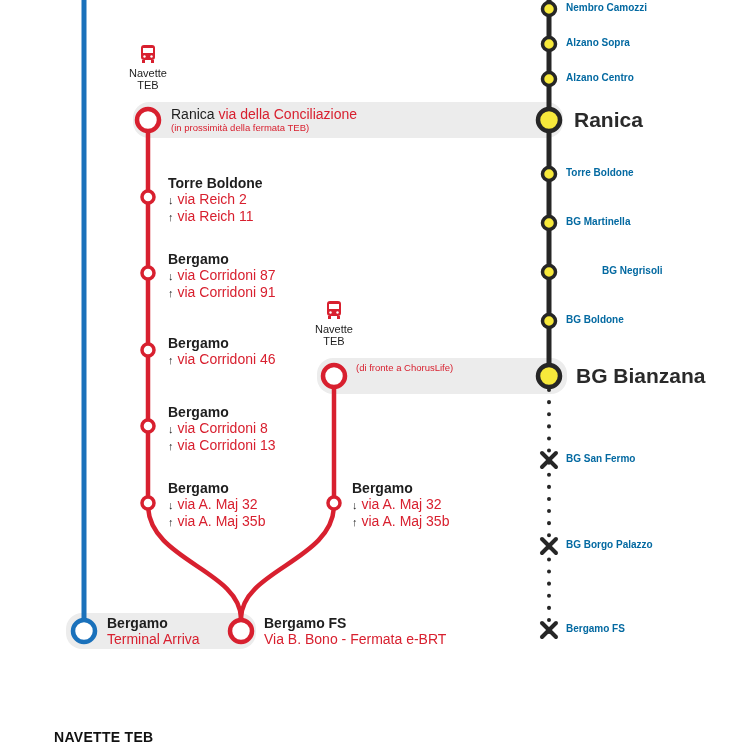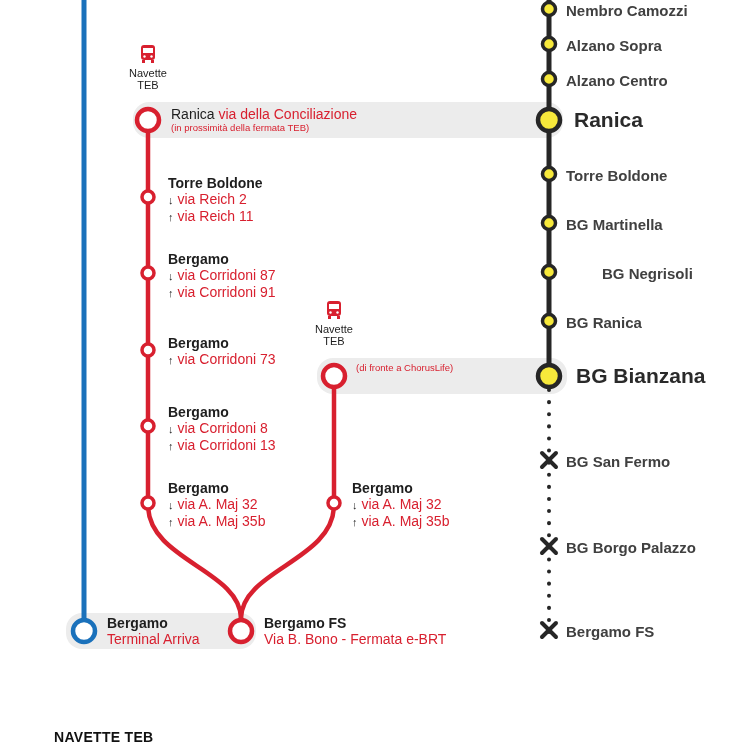--- a/index.html
+++ b/index.html
@@ -7,21 +7,21 @@
   .abs { position:absolute; }
   svg.lines { position:absolute; left:0; top:0; }
   .band { position:absolute; background:#ececec; border-radius:16px; }
   .bold { font-weight:normal; }
   .red { color:#d8202f; }
   .blue { color:#1a71bb; }
   .stop-title { font-size:14px; font-weight:bold; color:#1e1e1e; line-height:16px; white-space:nowrap; }
   .stop-line { font-size:14px; color:#d8202f; line-height:16px; white-space:nowrap; }
   .arrow { color:#1e1e1e; font-size:11px; margin-right:4px; font-weight:bold; }
   .small { font-size:9.5px; color:#d8202f; line-height:11px; white-space:nowrap; }
-  .teb-stop { font-size:15px; font-weight:bold; color:#404040; white-space:nowrap;text-align:center; }
+  .teb-stop { font-size:10px; font-weight:bold; color:#0369a1; white-space:nowrap;text-align:center; }
   .teb-big { font-size:21px; font-weight:bold; color:#2a2a2a; white-space:nowrap; }
   .nav-label { font-size:11px; text-align:center; line-height:12px; color:#1e1e1e; width:60px; }
   .bus-icon { width:16px; height:20px; }
   .footer { font-size:14px; font-weight:bold; color:#111; letter-spacing:0.3px; }
 </style>
 </head>
 <body>
 
 <div class="band" style="left:133px; top:102px; width:430px; height:36px;"></div>
 <div class="band" style="left:317px; top:358px; width:250px; height:36px;"></div>
@@ -112,21 +112,21 @@
   <div class="stop-line"><span class="arrow">↓</span><span>via Reich 2</span></div>
   <div class="stop-line"><span class="arrow">↑</span><span>via Reich 11</span></div>
 </div>
 <div class="abs" style="left:168px; top:251px;">
   <div class="stop-title">Bergamo</div>
   <div class="stop-line"><span class="arrow">↓</span><span>via Corridoni 87</span></div>
   <div class="stop-line"><span class="arrow">↑</span><span>via Corridoni 91</span></div>
 </div>
 <div class="abs" style="left:168px; top:335px;">
   <div class="stop-title">Bergamo</div>
-  <div class="stop-line"><span class="arrow">↑</span><span>via Corridoni 73</span></div>
+  <div class="stop-line"><span class="arrow">↑</span><span>via Corridoni 46</span></div>
 </div>
 <div class="abs" style="left:168px; top:404px;">
   <div class="stop-title">Bergamo</div>
   <div class="stop-line"><span class="arrow">↓</span><span>via Corridoni 8</span></div>
   <div class="stop-line"><span class="arrow">↑</span><span>via Corridoni 13</span></div>
 </div>
 <div class="abs" style="left:168px; top:480px;">
   <div class="stop-title">Bergamo</div>
   <div class="stop-line"><span class="arrow">↓</span><span>via A. Maj 32</span></div>
   <div class="stop-line"><span class="arrow">↑</span><span>via A. Maj 35b</span></div>
@@ -152,19 +152,19 @@
   <div class="stop-line">Via B. Bono - Fermata e-BRT</div>
 </div>
 
 <div class="abs teb-stop" style="left:566px; top:2px;">Nembro Camozzi</div>
 <div class="abs teb-stop" style="left:566px; top:37px;">Alzano Sopra</div>
 <div class="abs teb-stop" style="left:566px; top:72px;">Alzano Centro</div>
 <div class="abs teb-big" style="left:574px; top:108px;">Ranica</div>
 <div class="abs teb-stop" style="left:566px; top:167px;">Torre Boldone</div>
 <div class="abs teb-stop" style="left:566px; top:216px;">BG Martinella</div>
 <div class="abs teb-stop" style="left:566px; top:265px;padding-left:36px;">BG Negrisoli</div>
-<div class="abs teb-stop" style="left:566px; top:314px;">BG Ranica</div>
+<div class="abs teb-stop" style="left:566px; top:314px;">BG Boldone</div>
 <div class="abs teb-big" style="left:576px; top:364px;">BG Bianzana</div>
 <div class="abs teb-stop" style="left:566px; top:453px;">BG San Fermo</div>
 <div class="abs teb-stop" style="left:566px; top:539px;">BG Borgo Palazzo</div>
 <div class="abs teb-stop" style="left:566px; top:623px;">Bergamo FS</div>
 
 <div class="abs footer" style="left:54px; top:729px;">NAVETTE TEB</div>
 
 </body></html>

